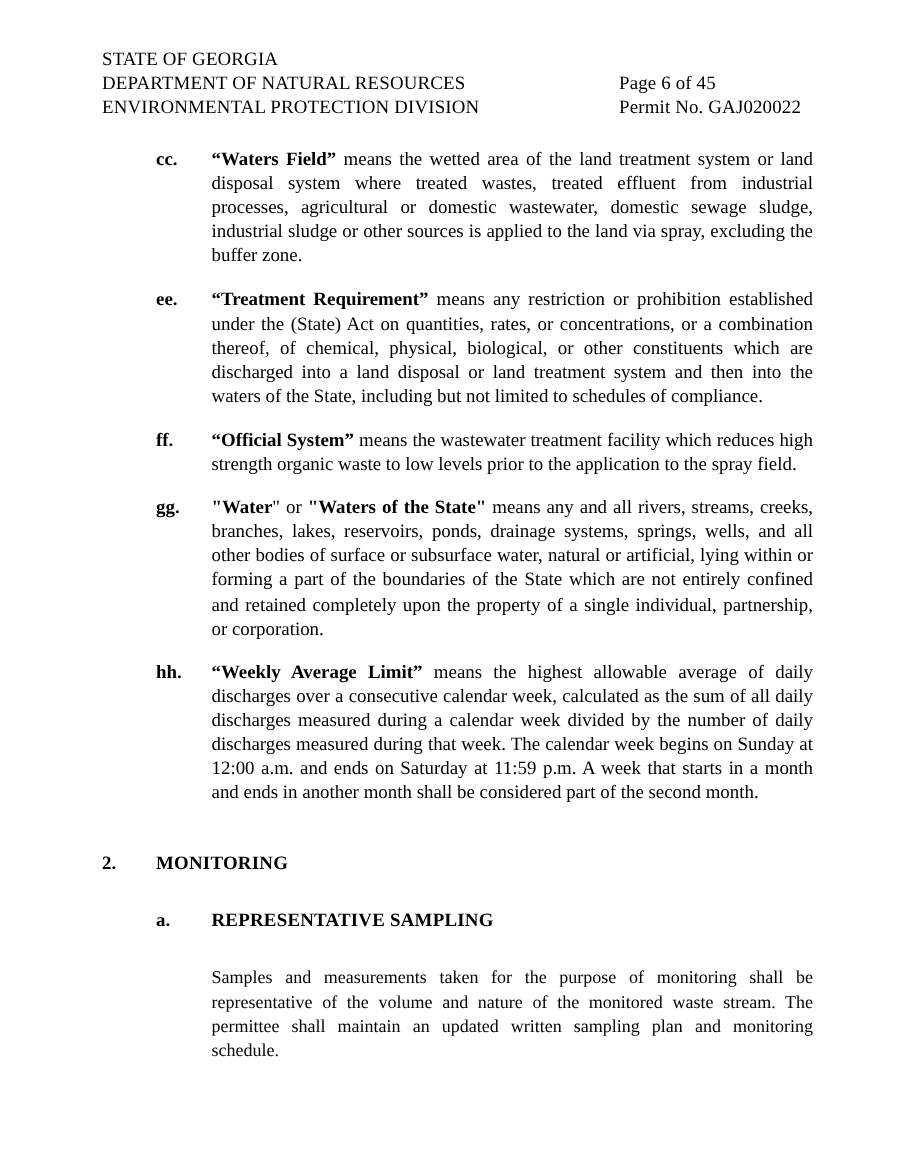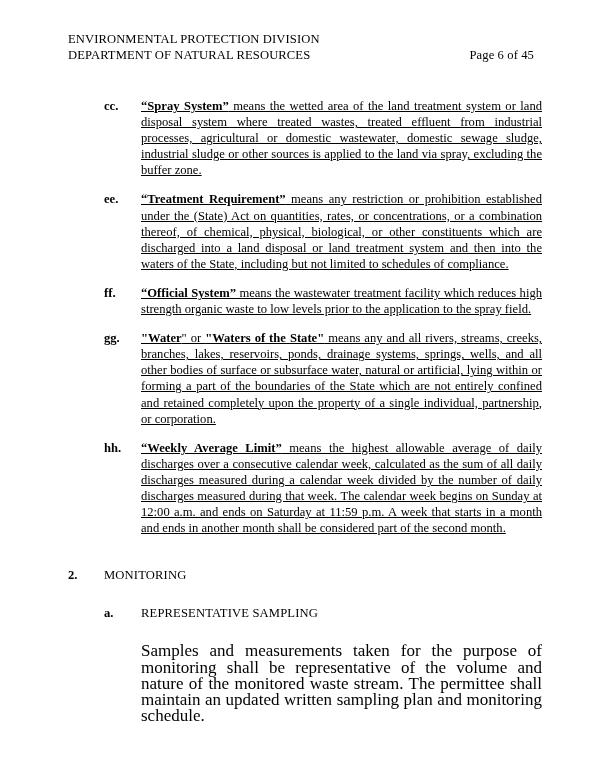--- a/index.html
+++ b/index.html
@@ -62,21 +62,20 @@
   
   .def-item {
     position: relative;
     margin: 0 0 13px 0;
     padding-left: 141px;
     padding-right: 58px;
     text-align: justify;
     text-justify: inter-word;
     font-size: 12.6px;
     line-height: 16.1px;
-    text-decoration: underline;
   }
   .def-item .marker {
     position: absolute;
     left: 104px;
     top: 0;
     font-weight: bold;
     font-size: 12.6px;
     line-height: 16.1px;
   }
   .def-item .term { font-weight: bold; }
@@ -89,75 +88,77 @@
     font-size: 12.6px;
     line-height: 16.1px;
   }
   .section-item .marker {
     position: absolute;
     left: 68px;
     top: 0;
     font-weight: bold;
   }
   .section-item .heading {
-    font-weight: normal;
+    font-weight: bold;
     letter-spacing: 0.15px;
   }
 
   
   .subsection-item {
     position: relative;
     margin: 0;
     padding-left: 141px;
     font-size: 12.6px;
     line-height: 16.1px;
   }
   .subsection-item .marker {
     position: absolute;
     left: 104px;
     top: 0;
     font-weight: bold;
   }
   .subsection-item .heading {
-    font-weight: normal;
+    font-weight: bold;
     letter-spacing: 0.15px;
   }
 
   .plain-para {
     margin: 0;
     padding-left: 141px;
     padding-right: 58px;
     text-align: justify;
     text-justify: inter-word;
-    font-size: 17px;
+    font-size: 12px;
     line-height: 16.1px;
   }
 
   .sp-18 { height: 18px; }
   .sp-22 { height: 22px; }
 </style>
 </head>
 <body>
 
 <div class="page">
 
   <div class="doc-header">
     <div class="header-left">
+      <div>STATE OF GEORGIA</div>
+      <div>DEPARTMENT OF NATURAL RESOURCES</div>
       <div>ENVIRONMENTAL PROTECTION DIVISION</div>
-      <div>DEPARTMENT OF NATURAL RESOURCES</div>
     </div>
     <div class="header-right">
       <div>Page 6 of 45</div>
+      <div>Permit No. GAJ020022</div>
     </div>
   </div>
 
   <div class="body-area">
 
     <div class="def-item">
-      <span class="marker">cc.</span><span class="term">“Spray System”</span><span> means the wetted area of the land treatment system or land disposal system where treated wastes, treated effluent from industrial processes, agricultural or domestic wastewater, domestic sewage sludge, industrial sludge or other sources is applied to the land via spray, excluding the buffer zone.</span>
+      <span class="marker">cc.</span><span class="term">“Waters Field”</span><span> means the wetted area of the land treatment system or land disposal system where treated wastes, treated effluent from industrial processes, agricultural or domestic wastewater, domestic sewage sludge, industrial sludge or other sources is applied to the land via spray, excluding the buffer zone.</span>
     </div>
 
 
     <div class="def-item">
       <span class="marker">ee.</span><span class="term">“Treatment Requirement”</span><span> means any restriction or prohibition established under the (State) Act on quantities, rates, or concentrations, or a combination thereof, of chemical, physical, biological, or other constituents which are discharged into a land disposal or land treatment system and then into the waters of the State, including but not limited to schedules of compliance.</span>
     </div>
 
     <div class="def-item">
       <span class="marker">ff.</span><span class="term">“Official System”</span><span> means the wastewater treatment facility which reduces high strength organic waste to low levels prior to the application to the spray field.</span>
     </div>

